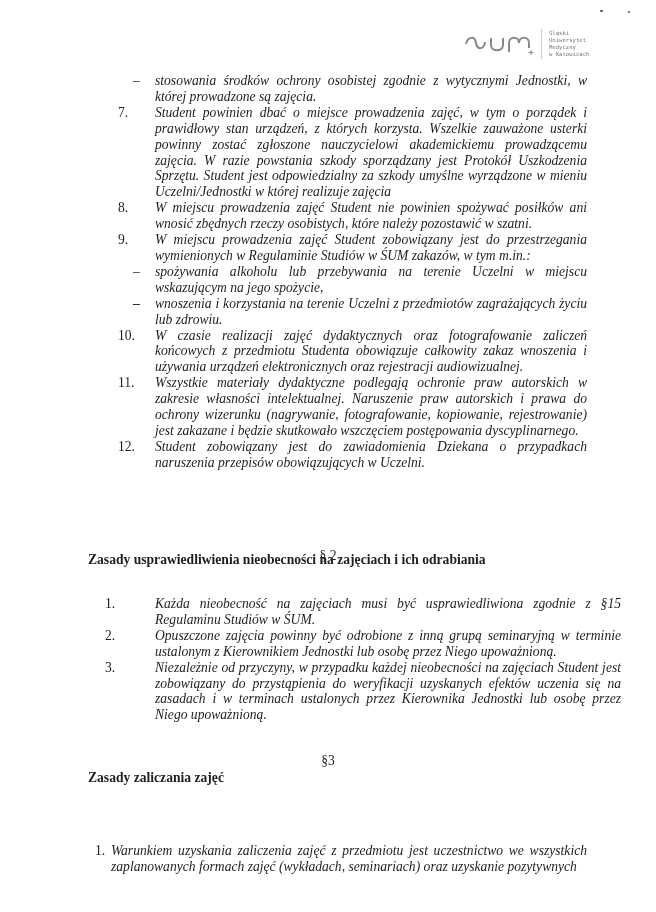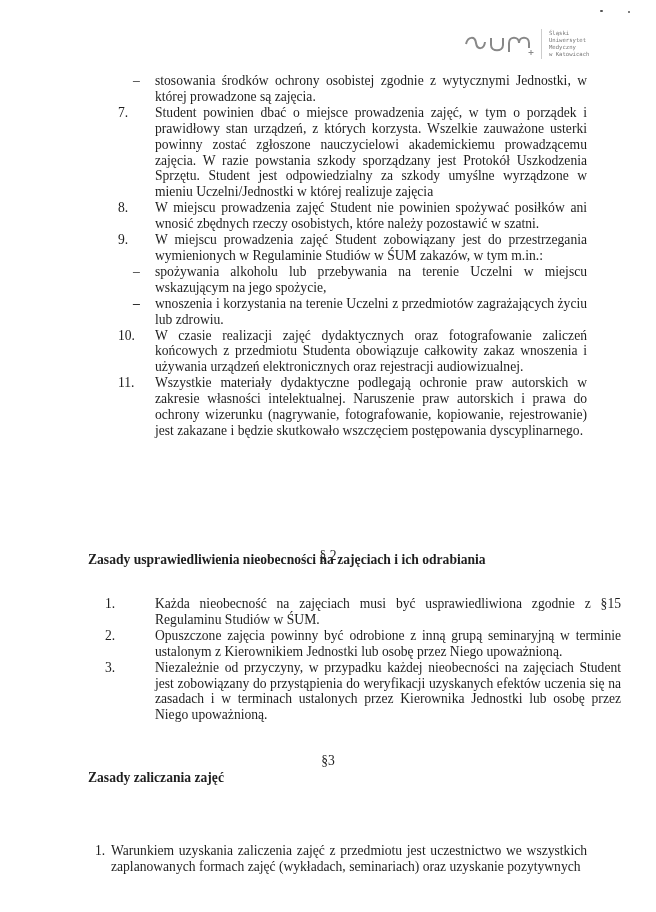--- a/index.html
+++ b/index.html
@@ -13,21 +13,21 @@
     .logo { position: absolute; left: 463px; top: 27px; height: 34px; display: flex; align-items: center; }
     .logo-mark { width: 72px; height: 28px; }
     .logo-sep { width: 1px; height: 30px; background: #ccc; margin: 0 7px 0 6px; }
     .logo-text { font-family: "DejaVu Sans Mono", monospace; font-size: 5.6px; line-height: 7px; color: #777; }
 
     .block { position: absolute; left: 0; width: 656px; font-size: 13.6px; line-height: 15.9px; }
     .row { position: relative; }
     .num { position: absolute; left: 118px; }
     .num.dash { left: 133px; }
     .txt { margin-left: 155px; width: 432px; text-align: justify; }
-    .txt.last { text-align-last: left; }
+    .txt.last { text-align-last: left; font-style: italic; }
 
     .section-mark { position: absolute; left: 0; width: 656px; text-align: center; font-size: 13.6px; }
     .section-title { position: absolute; left: 88px; font-size: 13.6px; font-weight: bold; }
 
     .list2 .num { left: 105px; }
     .list2 .txt { width: 466px; }
     .list3 .num { left: 95px; }
     .list3 .txt { margin-left: 111px; width: 476px; margin-top: 43px; }
   </style>
 </head>
@@ -83,20 +83,24 @@
     <div class="txt last">wnoszenia i korzystania na terenie Uczelni z przedmiotów zagrażających życiu lub zdrowiu.</div>
   </div>
   <div class="row">
     <span class="num">10.</span>
     <div class="txt last">W czasie realizacji zajęć dydaktycznych oraz fotografowanie zaliczeń końcowych z przedmiotu Studenta obowiązuje całkowity zakaz wnoszenia i używania urządzeń elektronicznych oraz rejestracji audiowizualnej.</div>
   </div>
   <div class="row">
     <span class="num">11.</span>
     <div class="txt last">Wszystkie materiały dydaktyczne podlegają ochronie praw autorskich w zakresie własności intelektualnej. Naruszenie praw autorskich i prawa do ochrony wizerunku (nagrywanie, fotografowanie, kopiowanie, rejestrowanie) jest zakazane i będzie skutkowało wszczęciem postępowania dyscyplinarnego.</div>
   </div>
+  <div class="row">
+    <span class="num">12.</span>
+    <div class="txt last">Student zobowiązany jest do zawiadomienia Dziekana o przypadkach naruszenia przepisów obowiązujących w Uczelni.</div>
+  </div>
 </div>
 
 <div class="section-mark" style="top:548px;">§ 2</div>
 <div class="section-title" style="top:552px;">Zasady usprawiedliwienia nieobecności  na zajęciach i ich odrabiania</div>
 
 <div class="block list2" style="top:596px;">
   <div class="row">
     <span class="num">1.</span>
     <div class="txt last">Każda nieobecność na zajęciach musi być usprawiedliwiona zgodnie z §15 Regulaminu Studiów w ŚUM.</div>
   </div>

